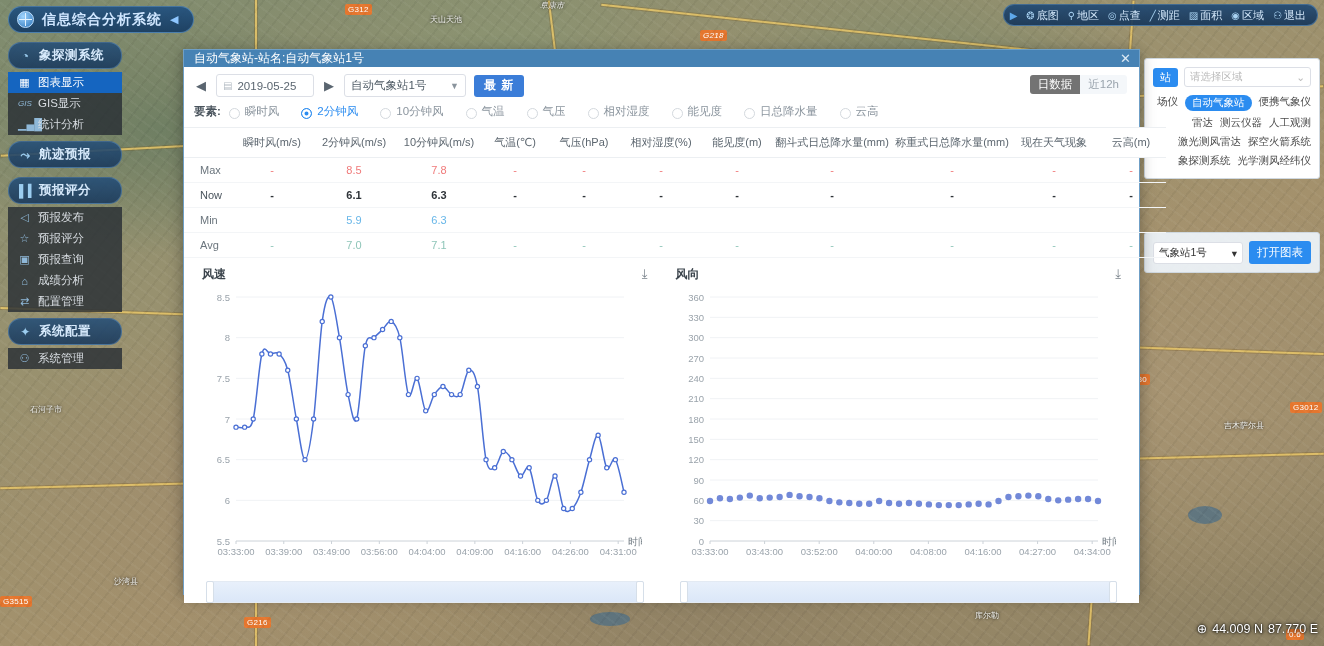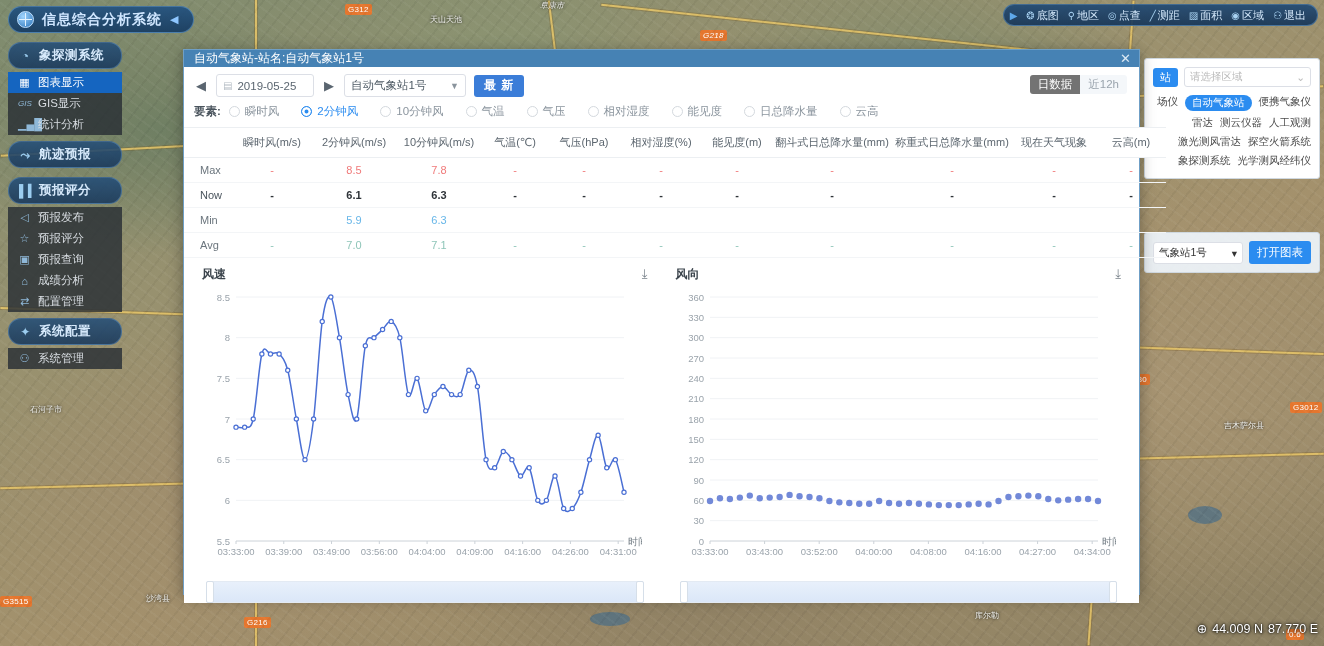--- a/index.html
+++ b/index.html
@@ -178,21 +178,21 @@
   }
   #range-toggle .rg{ padding:2px 8px; color:#9aa4ad; background:#f4f7fa;}
   #range-toggle .rg.on{ background:#737373; color:#fff; }
 
   
   #elem-row{
     display:flex; align-items:center; gap:6px;
     padding:2px 10px 8px 10px; font-size:11.5px; color:#5b6670;
   }
   #elem-row .lbl{ font-weight:bold; color:#4a545d; margin-right:2px; }
-  .radio{ display:flex; align-items:center; gap:5px; margin-right:16px; color:#8b959e; white-space:nowrap;}
+  .radio{ display:flex; align-items:flex-end; gap:5px; margin-right:16px; color:#8b959e; white-space:nowrap;}
   .radio .dot{
     width:11px;height:11px;border-radius:50%;border:1px solid #d4d9de;background:#fff;flex:none;
   }
   .radio.on{ color:#2b8cf0; }
   .radio.on .dot{
     border-color:#2b8cf0; background:#2b8cf0;
     box-shadow: inset 0 0 0 2.5px #fff;
   }
 
   
@@ -267,21 +267,21 @@
     <div class="rd-label" style="left:700px;top:30px;font-style:italic;">G218</div>
     <div class="rd-label" style="left:244px;top:617px;">G216</div>
     <div class="rd-label" style="left:1128px;top:374px;">G30</div>
     <div class="rd-label" style="left:1290px;top:402px;">G3012</div>
     <div class="rd-label" style="left:0px;top:596px;">G3515</div>
     <div class="rd-label" style="left:1172px;top:658px;">G0016</div>
     <div class="rd-label" style="left:1286px;top:629px;">0.6</div>
     <div class="map-text" style="left:430px;top:14px;">天山天池</div>
     <div class="map-text" style="left:540px;top:0;font-style:italic;">阜康市</div>
     <div class="map-text" style="left:30px;top:404px;">石河子市</div>
-    <div class="map-text" style="left:146px;top:576px;margin-top:17px;">沙湾县</div>
+    <div class="map-text" style="left:114px;top:576px;">沙湾县</div>
     <div class="map-text" style="left:1224px;top:420px;">吉木萨尔县</div>
     <div class="map-text" style="left:975px;top:610px;">库尔勒</div>
     <div class="map-text" style="left:990px;top:622px;margin-top:40px;">博斯腾湖</div>
     <div class="lake" style="left:590px;top:612px;width:40px;height:14px;"></div>
     <div class="lake" style="left:1188px;top:506px;width:34px;height:18px;"></div>
   </div>
 
   <div id="brand">
     <span class="globe"></span>
     <span>信息综合分析系统</span>

